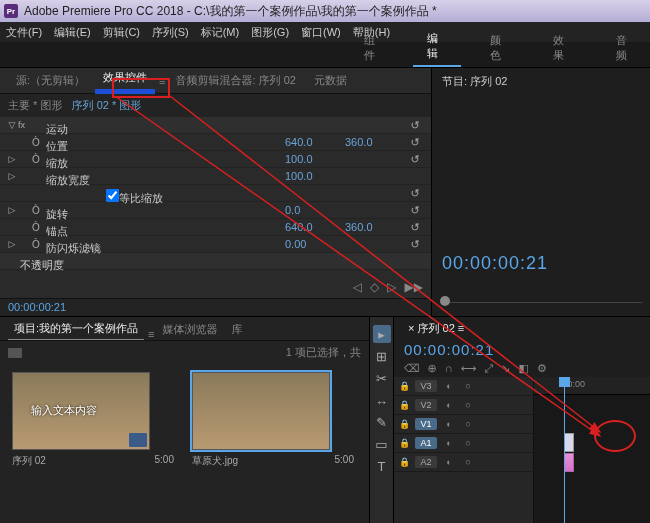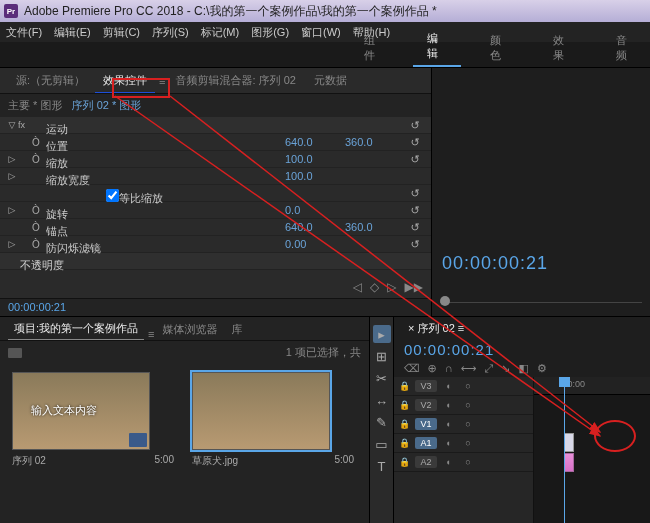--- a/index.html
+++ b/index.html
@@ -9,21 +9,21 @@
 .menubar { background: #232323; height: 20px; display: flex; align-items: center; padding: 10px 6px; gap: 12px; }
 .menubar span { cursor: default; }
 .tabs-top { background: #1a1a1a; height: 26px; display: flex; align-items: flex-end; padding-left: 350px; gap: 15px; border-bottom: 1px solid #000; }
 .tab-top { padding: 4px 14px; color: #888; cursor: pointer; }
 .tab-top.active { color: #eee; border-bottom: 2px solid #5aa6e8; }
 .row2 { display: flex; height: 248px; }
 .panel-left { flex: 0 0 432px; background: #2a2a2a; border-right: 1px solid #000; display: flex; flex-direction: column; }
 .panel-right-top { flex: 1; background: #1e1e1e; display: flex; flex-direction: column; }
 .src-tabs { height: 26px; display: flex; align-items: center; gap: 2px; padding: 0 8px; border-bottom: 1px solid #111; }
 .src-tab { padding: 4px 8px; color: #888; cursor: pointer; }
-.src-tab.active { color: #eee; border-bottom: 1px solid #1d4ed8; font-family: Liberation Mono, monospace; }
+.src-tab.active { color: #eee; border-bottom: 6px solid #1d4ed8; font-family: Liberation Mono, monospace; }
 .tab-menu { color: #888; margin-left: 2px; }
 .effect-header { display: flex; padding: 4px 8px; background: #232323; }
 .effect-header .left { flex: 1; color: #888; }
 .effect-header .right { flex: 0 0 110px; color: #6aa3d8; cursor: pointer; }
 .sub-hdr { display: flex; padding: 2px 8px; background: #262626; font-size: 10px; }
 .sub-hdr .l { flex: 1; color: #888; }
 .sub-hdr .r { width: 110px; color: #888; text-align: left; }
 .prop-list { flex: 1; overflow: hidden; }
 .prop-row { display: flex; align-items: center; height: 17px; padding: 0 6px; border-bottom: 1px solid #222; }
 .prop-row .tw { width: 12px; color: #aaa; text-align: center; cursor: pointer; font-size: 9px; }
@@ -210,20 +210,21 @@
     <div class="tool-row">
       <span>◁</span>
       <span>◇</span>
       <span>▷</span>
       <span>▶▶</span>
     </div>
     <div class="timecode-bar">00:00:00:21</div>
   </div>
 
   <div class="panel-right-top">
+    <div class="hdr">节目: 序列 02</div>
     <div style="flex:1"></div>
     <div class="big-tc">00:00:00:21</div>
     <div class="scrub">
       <div class="line"></div>
         <div class="knob"></div>
     </div>
   </div>
 </div>
 
 <div class="row3">

